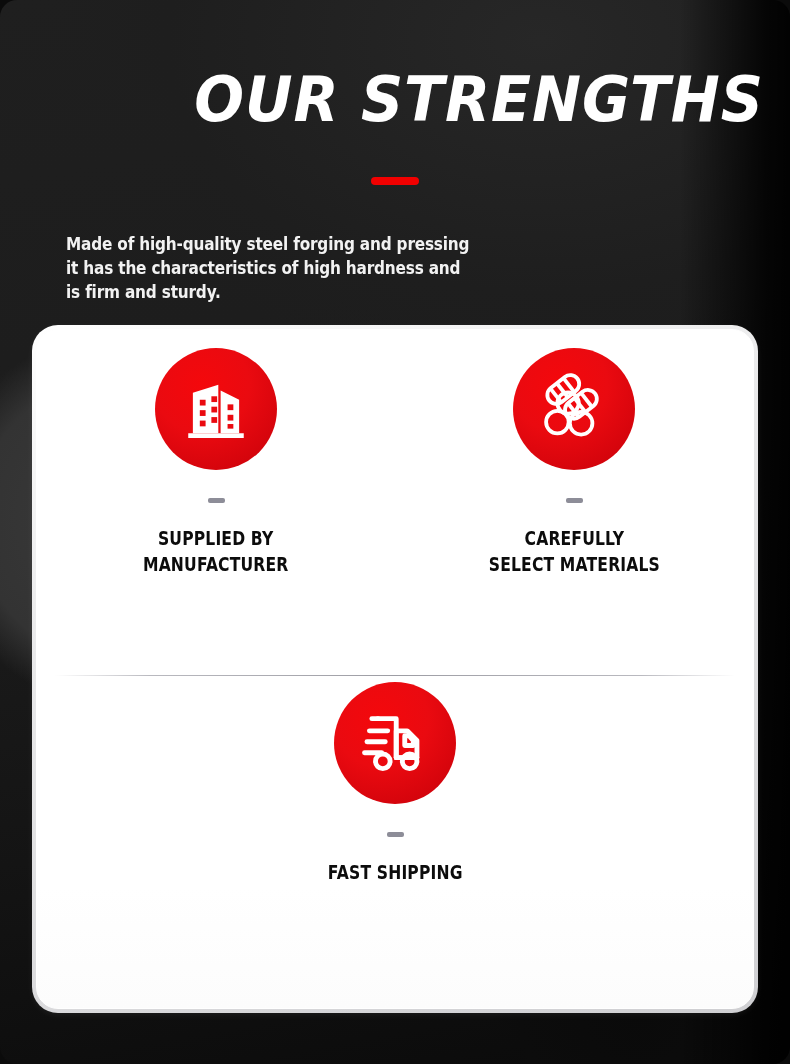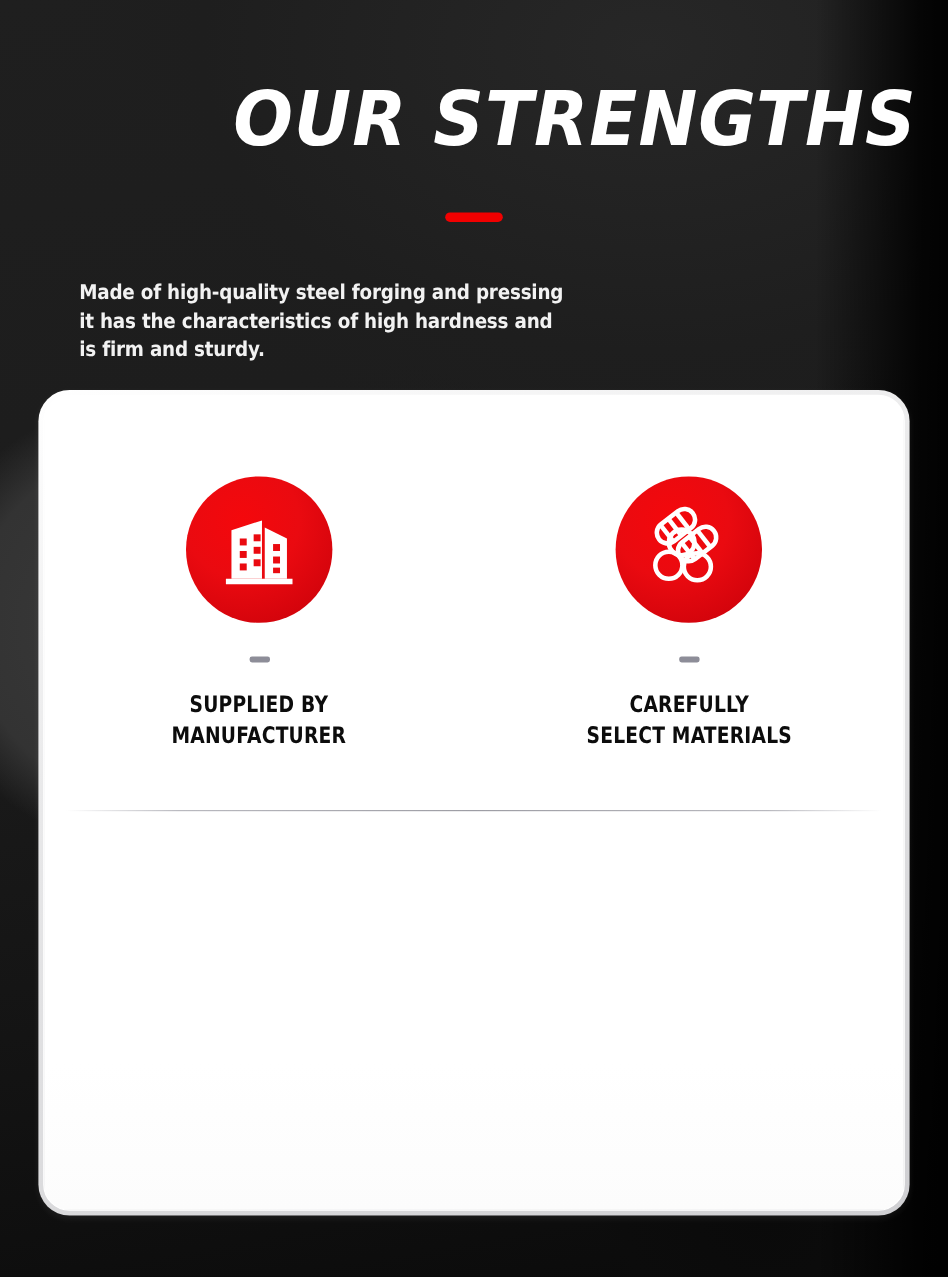--- a/index.html
+++ b/index.html
@@ -14,20 +14,21 @@
   #page {
     position:relative;
     width:790px; height:1064px;
     background:
       linear-gradient(to right, rgba(0,0,0,0) 86%, rgba(0,0,0,0.85) 97%, rgba(0,0,0,0.95) 100%),
       radial-gradient(circle 260px at 120px 520px, #3a3a3a 0%, #333333 55%, rgba(40,40,40,0) 72%),
       radial-gradient(circle 200px at 640px 1010px, #0a0a0a 0%, #0c0c0c 60%, rgba(12,12,12,0) 75%),
       radial-gradient(ellipse 620px 420px at 540px 40px, #272727 0%, #1e1e1e 60%, rgba(30,30,30,0) 80%),
       linear-gradient(170deg, #1f1f1f 0%, #1c1c1c 45%, #141414 72%, #0a0a0a 100%);
     overflow:hidden;
+    border-radius:17px;
   }
 
   
   .header {
     position:absolute;
     top:0; left:0; right:0;
     padding-top:68px;
   }
   .title {
     text-align:right;
@@ -99,21 +100,20 @@
     margin:0 18px;
     background:linear-gradient(to right, rgba(200,200,205,0) 0%, #b9b9bf 14%, #9d9da4 50%, #b9b9bf 86%, rgba(200,200,205,0) 100%);
     flex:0 0 1px;
   }
 
   .cell {
     flex:1;
     display:flex;
     flex-direction:column;
     align-items:center;
-    justify-content:center;
   }
 
   .icon-circle {
     width:122px; height:122px;
     border-radius:50%;
     background:radial-gradient(circle at 38% 30%, #f4080c 0%, #ea0a10 42%, #d4040c 78%, #c40309 100%);
     display:flex;
     align-items:center;
     justify-content:center;
   }
@@ -206,20 +206,38 @@
         </div>
 
       </div>
 
       <div class="divider"></div>
 
       <div class="row row-2">
 
 
 
+        <div class="cell">
+          <div class="icon-circle">
+            <svg width="78" height="78" viewBox="0 0 64 64" fill="none" stroke="#fff" stroke-width="4" stroke-linecap="round" stroke-linejoin="round">
+              <path d="M18 12h15v32"></path>
+              <path d="M33 22h9l8 8v14H33z"></path>
+              <path d="M40 26h3.5l3.5 4v4h-7z"></path>
+              <line x1="13" y1="12" x2="18" y2="12"></line>
+              <line x1="11" y1="22" x2="26" y2="22"></line>
+              <line x1="9" y1="31" x2="24" y2="31"></line>
+              <line x1="7" y1="40" x2="21" y2="40"></line>
+              <line x1="33" y1="44" x2="50" y2="44"></line>
+              <circle cx="22" cy="47" r="6"></circle>
+              <circle cx="44" cy="47" r="6"></circle>
+            </svg>
+          </div>
+          <div class="dash"></div>
+          <div class="cell-label">FAST SHIPPING</div>
+        </div>
 
       </div>
 
     </div>
   </div>
   </div>
 
 </div>
 
 </body></html>

